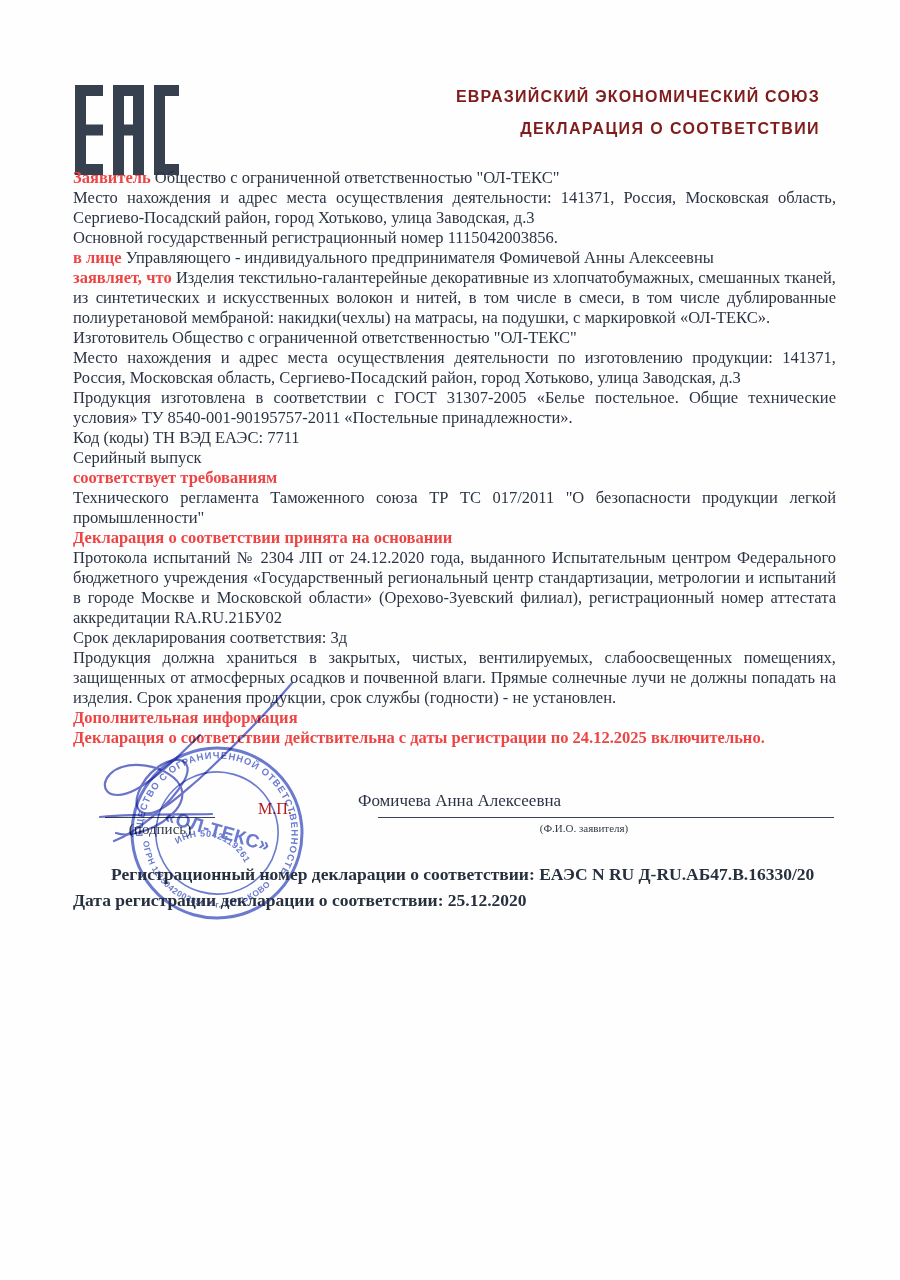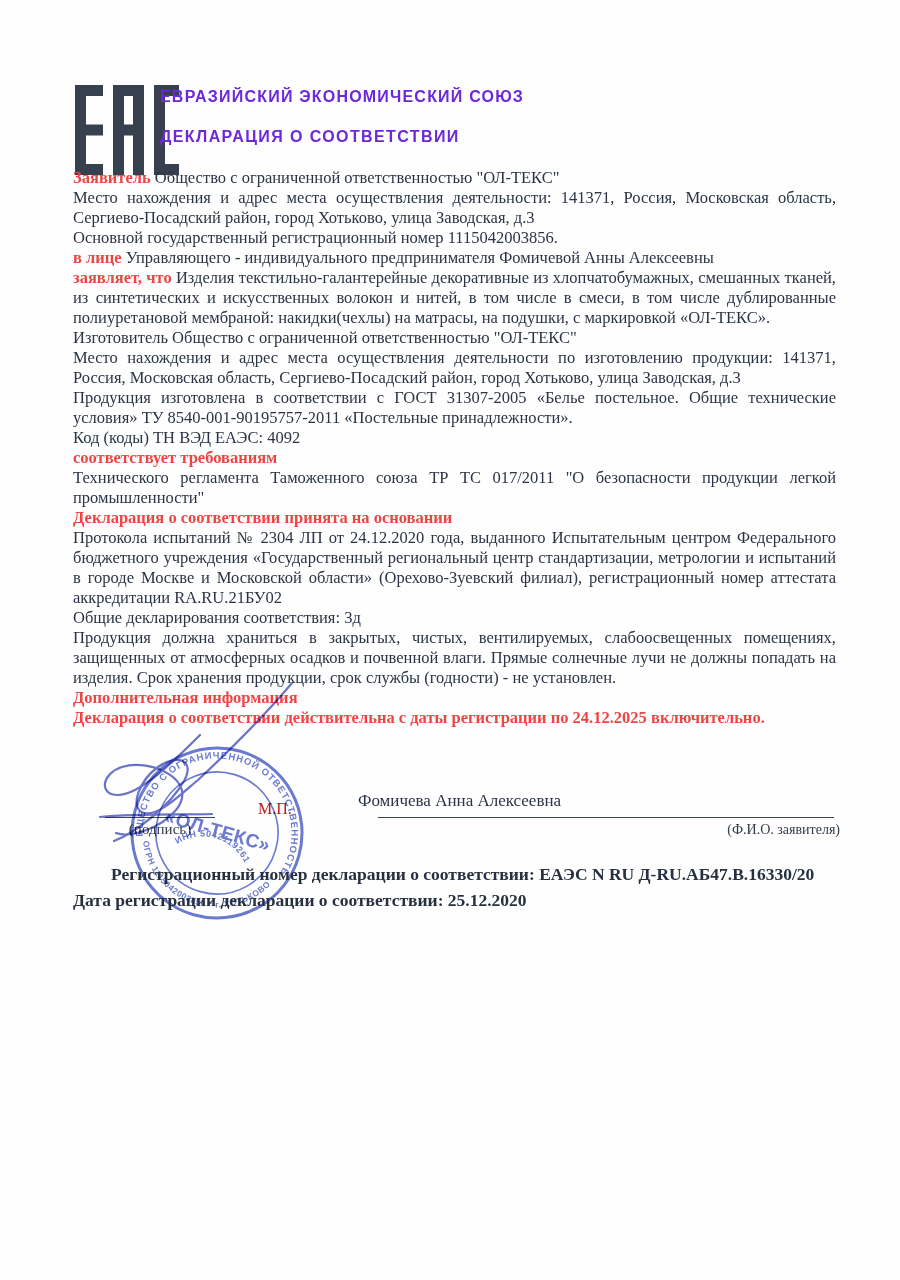--- a/index.html
+++ b/index.html
@@ -8,41 +8,41 @@
     width:900px;height:1280px;
     background:#fefefe;
     overflow:hidden;
     font-family:"Liberation Serif", serif;
     color:#2b3444;
   }
   
   .eac-logo{position:absolute;left:75px;top:85px;}
   .title-block{
     position:absolute;left:160px;top:87px;width:660px;
-    text-align:left;
+    text-align:right;
     font-family:"Liberation Sans", sans-serif;
-    font-weight:bold;color:#6d28d9;
+    font-weight:bold;color:#7f1d1d;
   }
   .title-line1{font-size:16px;letter-spacing:1.2px;line-height:20px;}
-  .title-line2{font-size:16px;letter-spacing:1.4px;line-height:20px;margin-top:20px;}
+  .title-line2{font-size:16px;letter-spacing:1.4px;line-height:20px;margin-top:12px;}
   
   .content{
     position:absolute;left:73px;top:168px;width:763px;
     font-size:16.5px;line-height:20px;
     text-align:justify;
   }
   .content p{margin:0;}
   .content b{color:#ef4444;}
   
   .sig-line-left{position:absolute;left:105px;top:817px;width:110px;border-top:1.5px solid #3a4452;}
   .sig-label-podpis{position:absolute;left:100px;top:821px;width:120px;text-align:center;font-size:15px;color:#323b49;}
   .sig-mp{position:absolute;left:258px;top:800px;font-size:16px;color:#b91c1c;}
   .sig-line-right{position:absolute;left:378px;top:817px;width:456px;border-top:1.5px solid #3a4452;}
   .sig-fio-name{position:absolute;left:358px;top:791px;width:456px;text-align:left;font-size:17px;color:#2b3444;}
-  .sig-label-fio{position:absolute;left:384px;top:822px;width:456px;text-align:right;font-size:14px;color:#323b49;}
+  .sig-label-fio{position:absolute;left:356px;top:822px;width:456px;text-align:center;font-size:11px;color:#323b49;}
   
   .footer-reg{position:absolute;left:73px;top:864px;width:800px;font-size:17.5px;font-weight:bold;color:#27303f;margin-left:38px;}
   .footer-date{position:absolute;left:73px;top:890px;width:800px;font-size:17.5px;font-weight:bold;color:#27303f;}
   
   .stamp-svg{position:absolute;left:129px;top:745px;mix-blend-mode:multiply;opacity:.85;}
   .stamp-svg text{font-family:"Liberation Sans", sans-serif;fill:#5063c8;}
   .sign-svg{position:absolute;left:80px;top:675px;mix-blend-mode:multiply;opacity:.9;}
 </style>
 </head>
 <body>
@@ -75,26 +75,27 @@
 
   <div class="content">
     <p><b>Заявитель</b><span> Общество с ограниченной ответственностью "ОЛ-ТЕКС"</span></p>
     <p><b></b><span>Место нахождения и адрес места осуществления деятельности: 141371, Россия, Московская область, Сергиево-Посадский район, город Хотьково,  улица Заводская, д.3</span></p>
     <p><b></b><span>Основной государственный регистрационный номер 1115042003856.</span></p>
     <p><b>в лице</b><span> Управляющего - индивидуального  предпринимателя Фомичевой Анны Алексеевны</span></p>
     <p><b>заявляет, что</b><span> Изделия текстильно-галантерейные декоративные из хлопчатобумажных, смешанных тканей, из синтетических и искусственных волокон и нитей, в том числе в смеси, в том числе дублированные полиуретановой мембраной: накидки(чехлы)  на матрасы, на подушки, с маркировкой «ОЛ-ТЕКС».</span></p>
     <p><b></b><span>Изготовитель Общество с ограниченной ответственностью "ОЛ-ТЕКС"</span></p>
     <p><b></b><span>Место нахождения и адрес места осуществления деятельности по изготовлению продукции: 141371, Россия, Московская область, Сергиево-Посадский район, город Хотьково,  улица Заводская, д.3</span></p>
     <p><b></b><span>Продукция изготовлена в соответствии с ГОСТ 31307-2005 «Белье постельное. Общие технические условия» ТУ 8540-001-90195757-2011 «Постельные принадлежности».</span></p>
-    <p><b></b><span>Код (коды) ТН ВЭД ЕАЭС: 4092</span></p>
+    <p><b></b><span>Код (коды) ТН ВЭД ЕАЭС: 7711</span></p>
+    <p><b></b><span>Серийный выпуск</span></p>
     <p><b>соответствует требованиям</b><span></span></p>
     <p><b></b><span>Технического регламента Таможенного союза ТР ТС 017/2011 "О безопасности продукции легкой промышленности"</span></p>
     <p><b>Декларация о соответствии принята на основании</b><span></span></p>
     <p><b></b><span>Протокола испытаний № 2304 ЛП от 24.12.2020 года, выданного Испытательным центром Федерального бюджетного учреждения «Государственный региональный центр стандартизации, метрологии и испытаний в городе Москве и Московской области» (Орехово-Зуевский филиал), регистрационный номер аттестата аккредитации RA.RU.21БУ02</span></p>
-    <p><b></b><span>Общие декларирования соответствия: 3д</span></p>
+    <p><b></b><span>Срок декларирования соответствия: 3д</span></p>
     <p><b></b><span>Продукция должна храниться в закрытых, чистых, вентилируемых, слабоосвещенных помещениях, защищенных от атмосферных осадков и почвенной влаги. Прямые солнечные лучи не должны попадать на изделия. Срок хранения продукции, срок службы (годности) - не установлен.</span></p>
     <p><b>Дополнительная информация</b><span></span></p>
     <p><b>Декларация о соответствии действительна с даты регистрации по 24.12.2025 включительно.</b><span></span></p>
   </div>
 
   <div class="sig-line-left"></div>
   <div class="sig-label-podpis">(подпись)</div>
   <div class="sig-mp">М.П.</div>
   <div class="sig-fio-name">Фомичева Анна Алексеевна</div>
   <div class="sig-line-right"></div>

